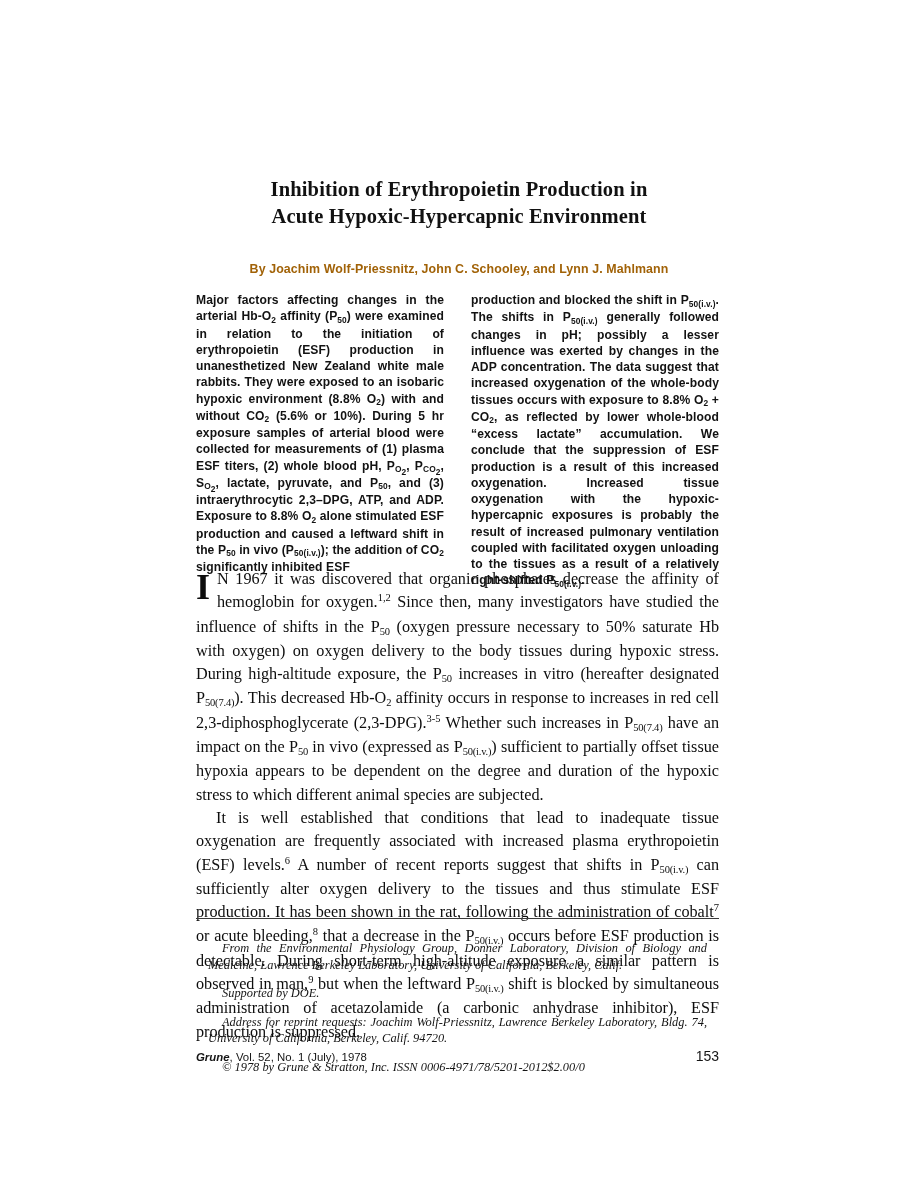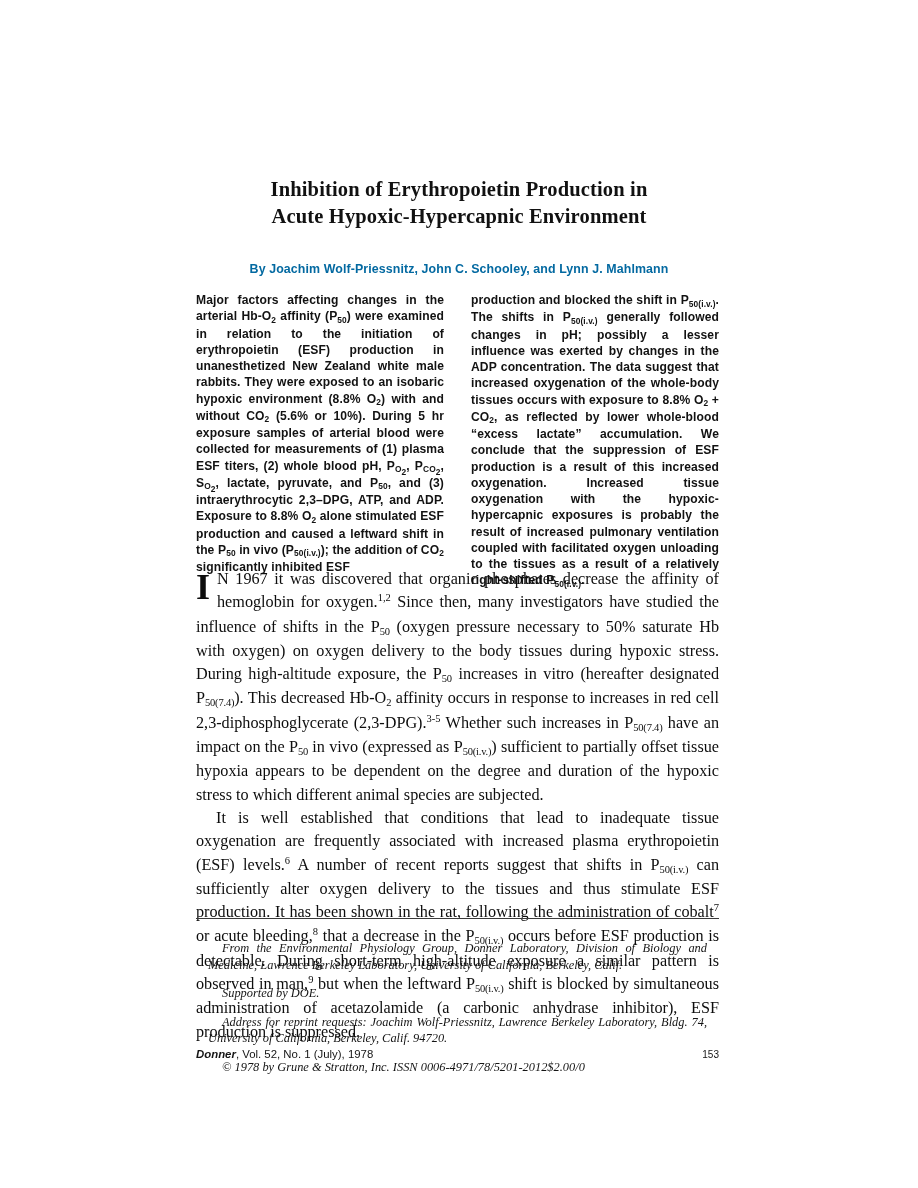--- a/index.html
+++ b/index.html
@@ -44,21 +44,21 @@
   .byline {
     position: absolute;
     left: 178px;
     top: 262px;
     width: 562px;
     text-align: center;
     font-family: "Liberation Sans", "DejaVu Sans", sans-serif;
     font-weight: bold;
     font-size: 12.4px;
     letter-spacing: 0.1px;
-    color: #0369a1;
+    color: #a16207;
   }
 
   
   .abstract {
     position: absolute;
     left: 196px;
     top: 292px;
     width: 523px;
     display: flex;
     justify-content: space-between;
@@ -163,21 +163,21 @@
     align-items: baseline;
     font-family: "Liberation Sans", "DejaVu Sans", sans-serif;
     font-size: 11.4px;
     color: #151515;
   }
   .footer-journal .jname {
     font-style: italic;
     font-weight: bold;
   }
   .footer-page {
-    font-size: 10px;
+    font-size: 14px;
   }
 </style>
 </head>
 <body>
 
 <div class="page">
 
   <div class="title-block">
     <div class="title-line">Inhibition of Erythropoietin Production in</div>
     <div class="title-line">Acute Hypoxic-Hypercapnic Environment</div>
@@ -198,17 +198,17 @@
   <div class="foot-rule"></div>
 
   <div class="footnotes">
     <p>From the Environmental Physiology Group, Donner Laboratory, Division of Biology and Medicine, Lawrence Berkeley Laboratory, University of California, Berkeley, Calif.</p>
     <p>Supported by DOE.</p>
     <p>Address for reprint requests: Joachim Wolf-Priessnitz, Lawrence Berkeley Laboratory, Bldg. 74, University of California, Berkeley, Calif. 94720.</p>
     <p>© 1978 by Grune &amp; Stratton, Inc. ISSN 0006-4971/78/5201-2012$2.00/0</p>
   </div>
 
   <div class="footer">
-    <div class="footer-journal"><span class="jname">Donner</span><span>, Vol. 52, No. 1 (July), 1978</span></div>
+    <div class="footer-journal"><span class="jname">Grune</span><span>, Vol. 52, No. 1 (July), 1978</span></div>
     <div class="footer-page">153</div>
   </div>
 
 </div>
 
 </body></html>

